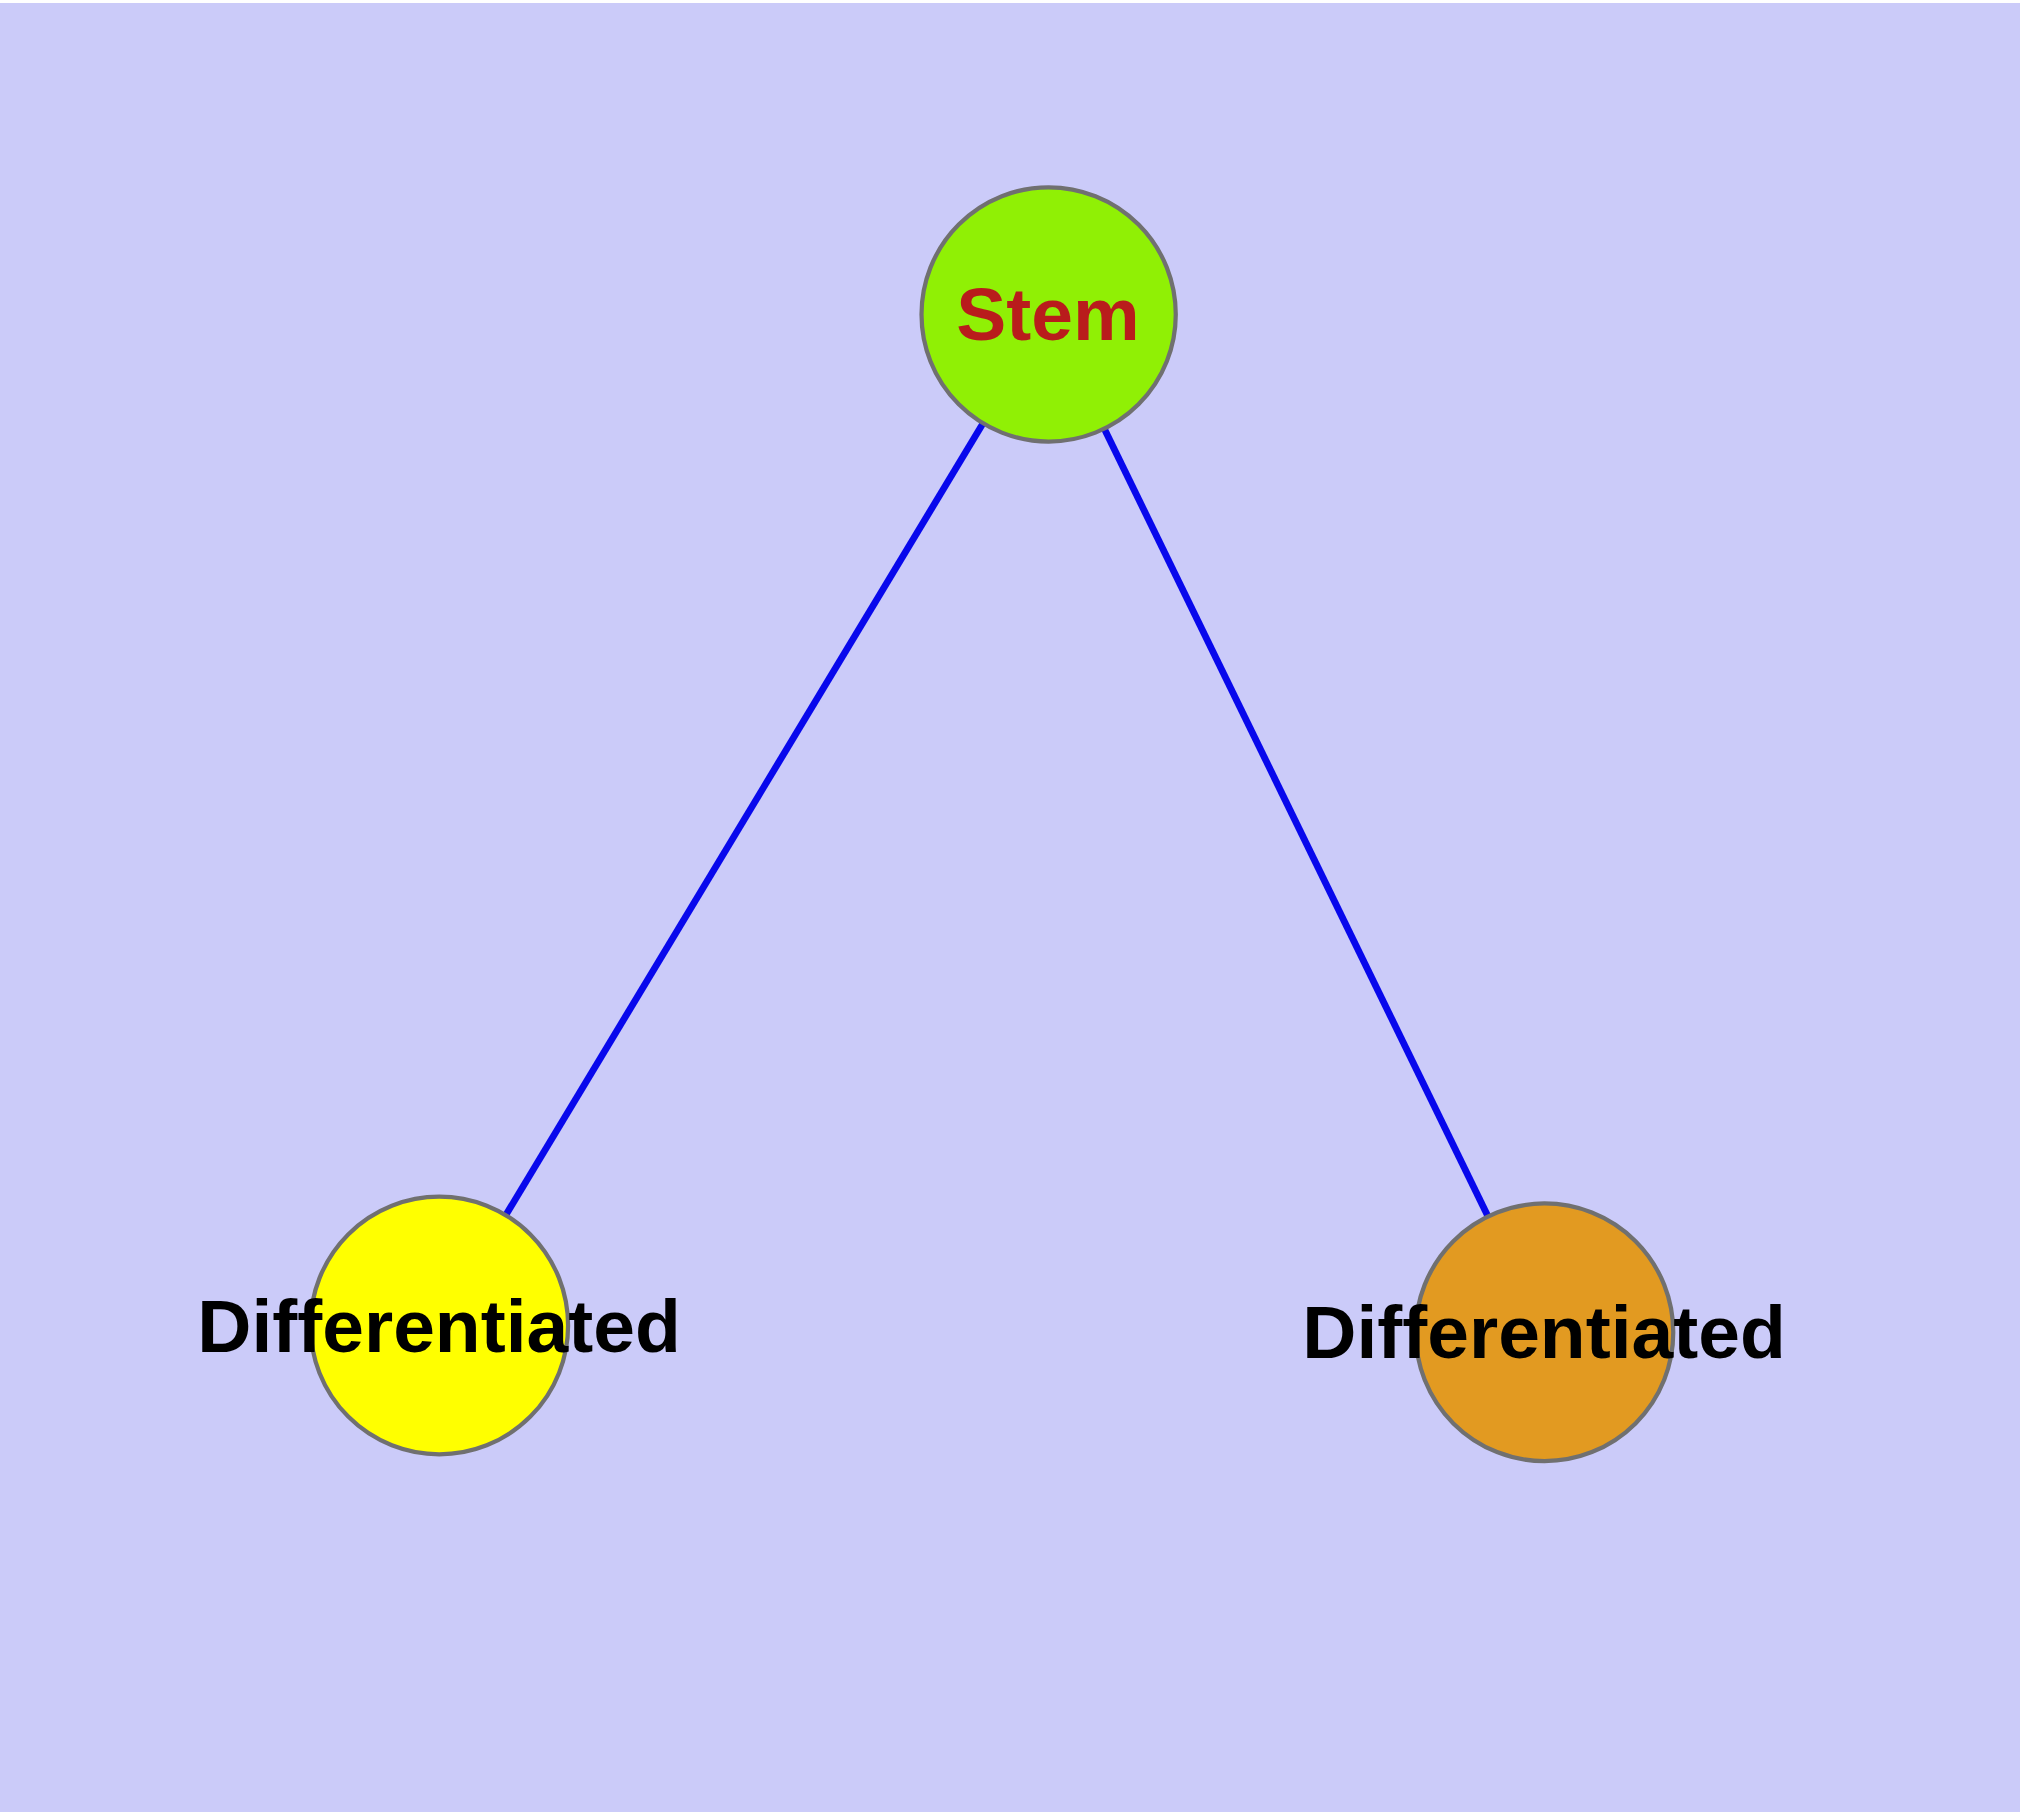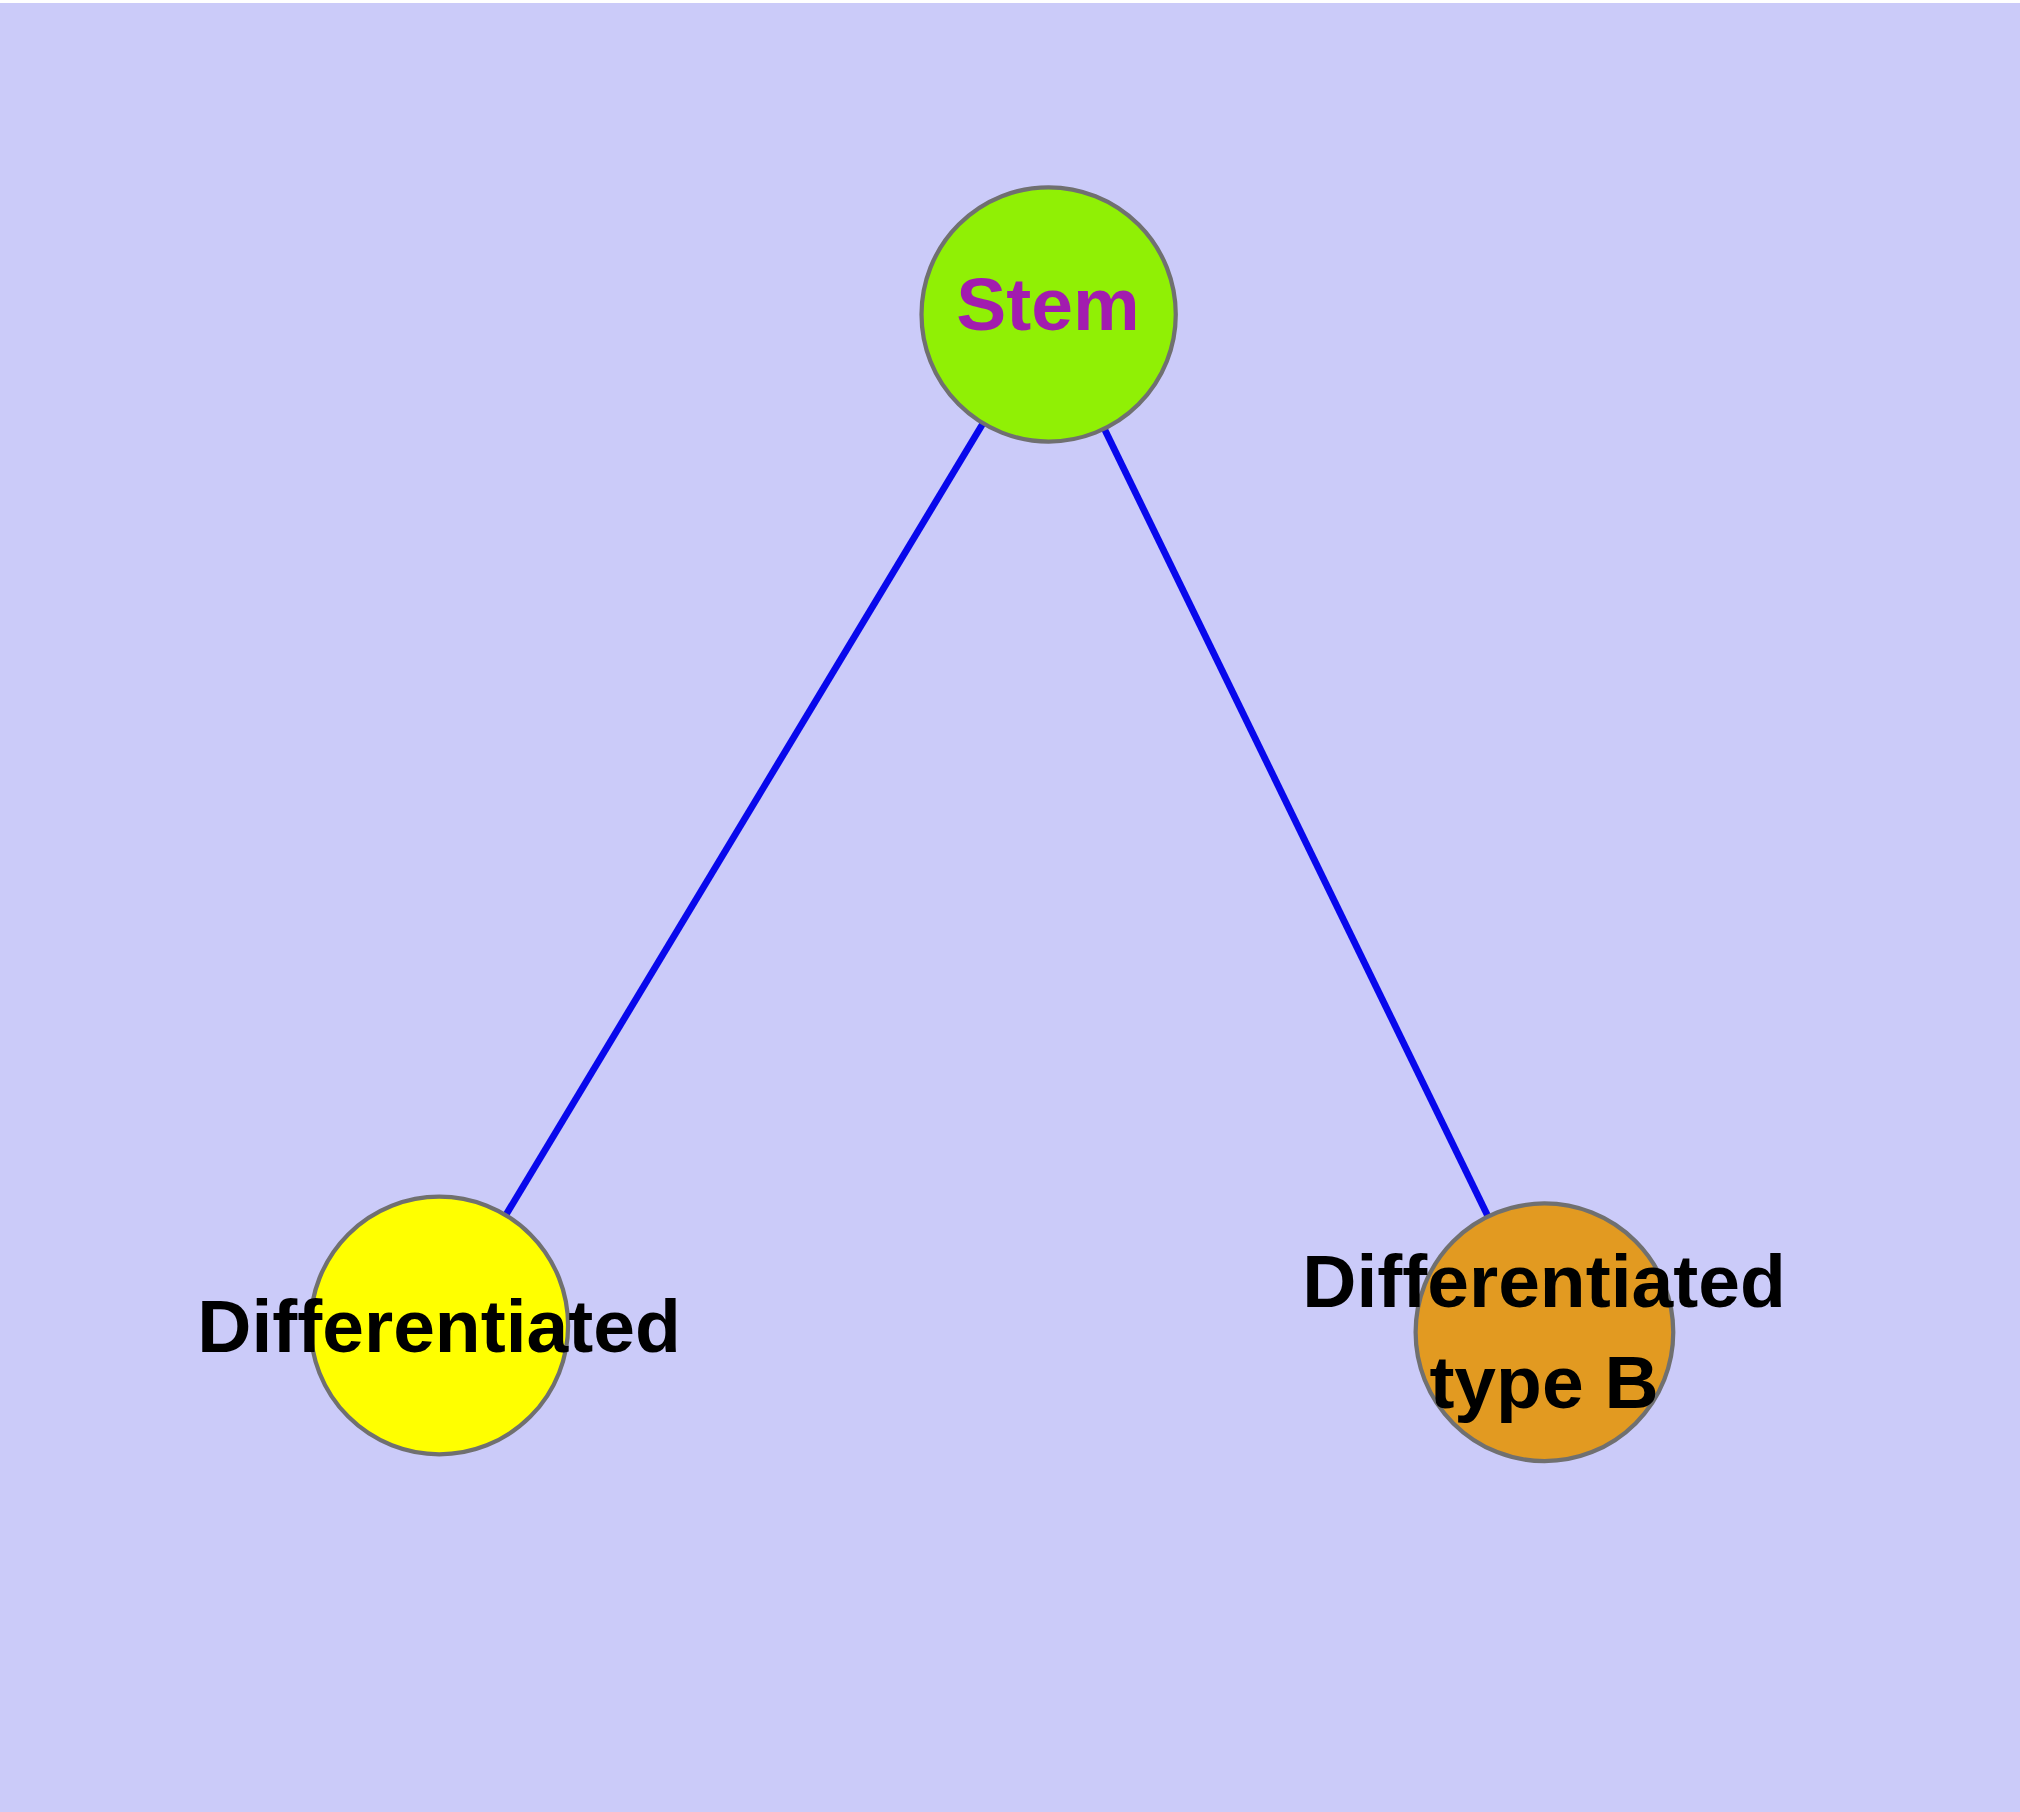--- a/index.html
+++ b/index.html
@@ -49,25 +49,24 @@
 <div class="canvas" style="background: rgb(203, 203, 249);"></div>
 
 <svg class="graph" viewBox="0 0 2384 2138" width="2021" height="1812">
   <line class="edge" x1="1237" y1="371" x2="518" y2="1564" stroke="#0808EC"></line>
   <line class="edge" x1="1237" y1="371" x2="1822" y2="1572" stroke="#0808EC"></line>
   <circle class="node" cx="1237" cy="371" r="150" fill="#90F005" stroke="#707070"></circle>
   <circle class="node" cx="518" cy="1564" r="152" fill="#FFFF00" stroke="#707070"></circle>
   <circle class="node" cx="1822" cy="1572" r="152" fill="#E29A21" stroke="#707070"></circle>
 </svg>
 
-<div class="node-label" id="label-stem" style="left: 1048px; top: 304px; color: #a21caf;">
+<div class="node-label" id="label-stem" style="left: 1048px; top: 314px; color: #b91c1c;">
   <div>Stem</div>
 </div>
 
 <div class="node-label" id="label-type-a" style="left: 439px; top: 1326px; color: rgb(0, 0, 0);">
   <div>Differentiated</div>
 </div>
 
 <div class="node-label" id="label-type-b" style="left: 1544px; top: 1332px; color: rgb(0, 0, 0);">
   <div>Differentiated</div>
-  <div>type B</div>
 </div>
 
 
 </body></html>

